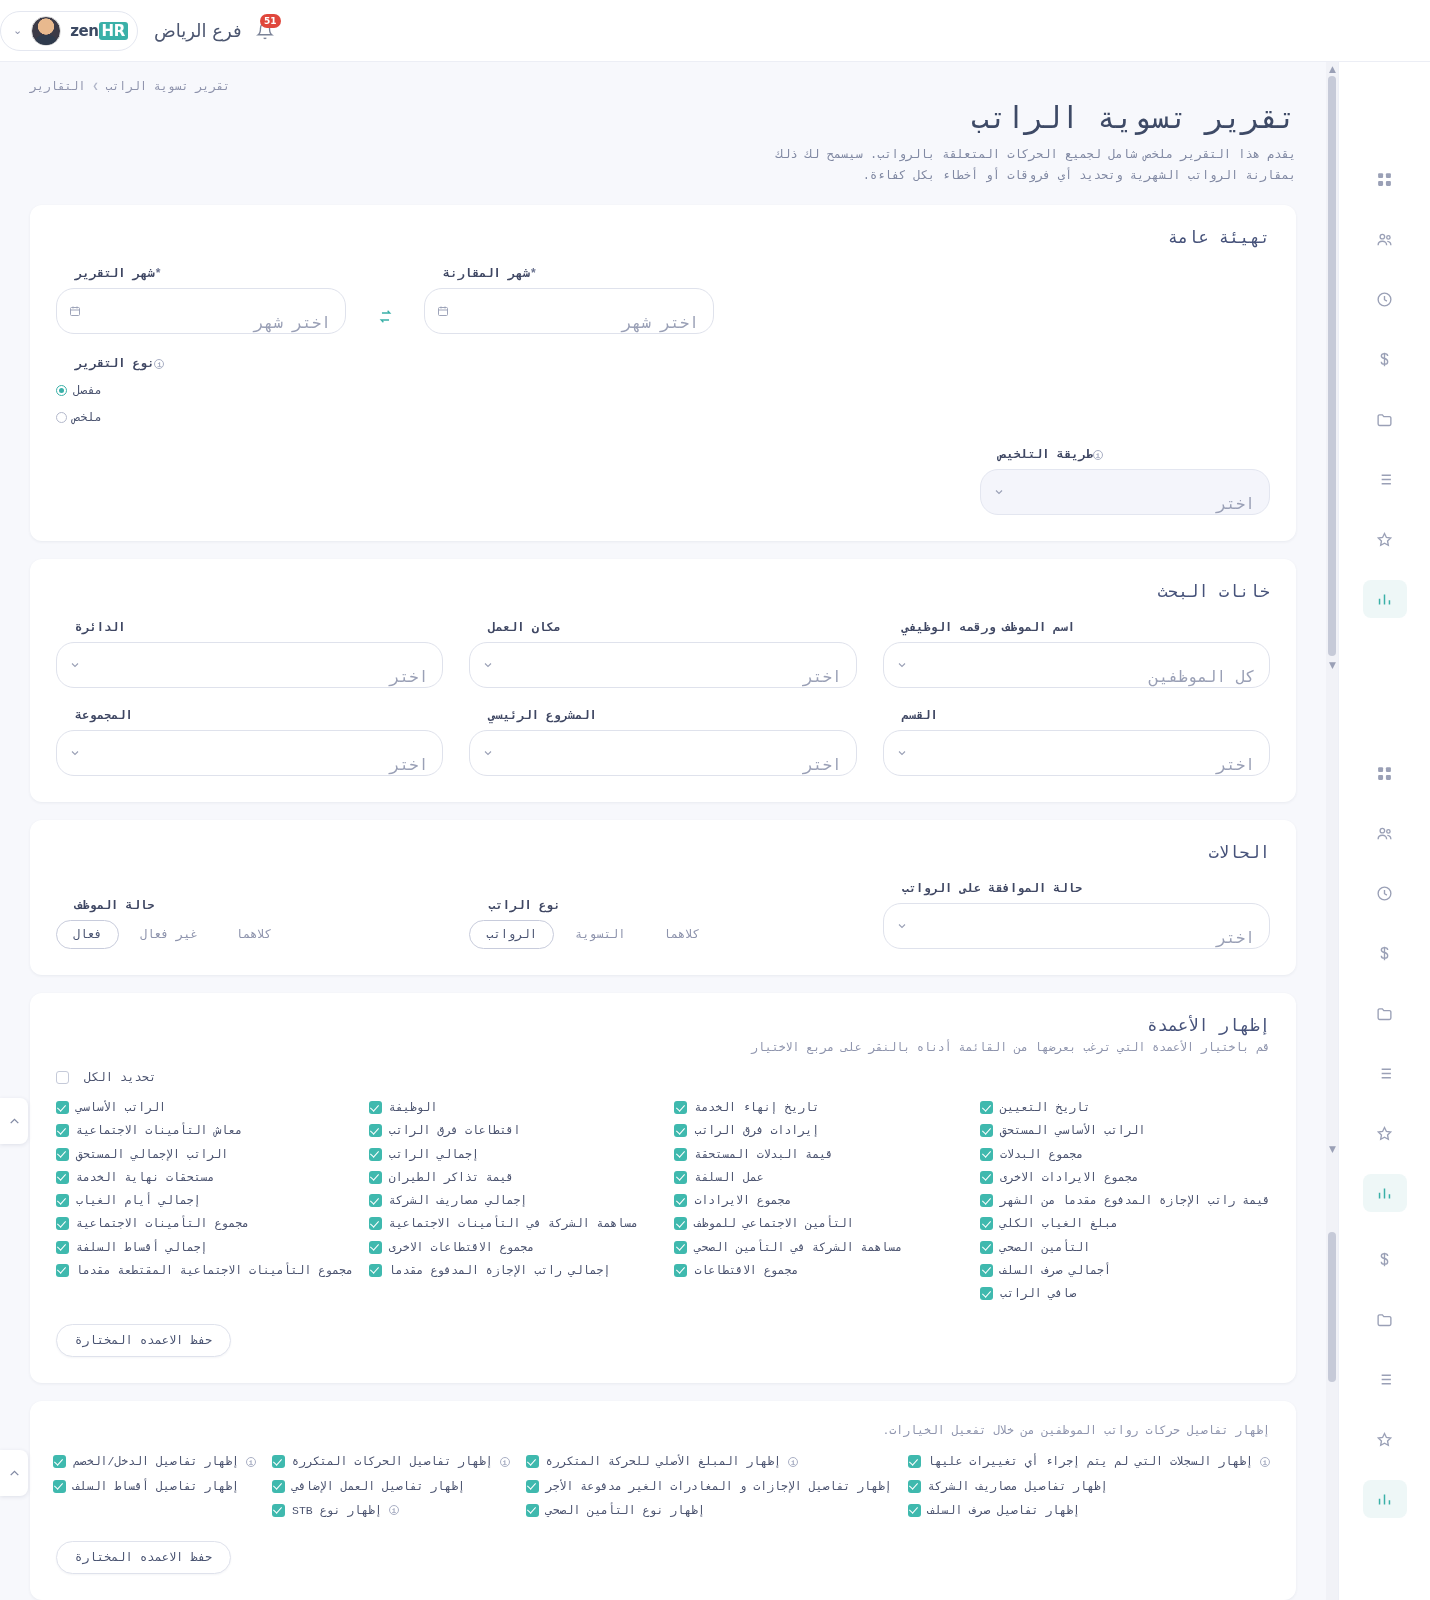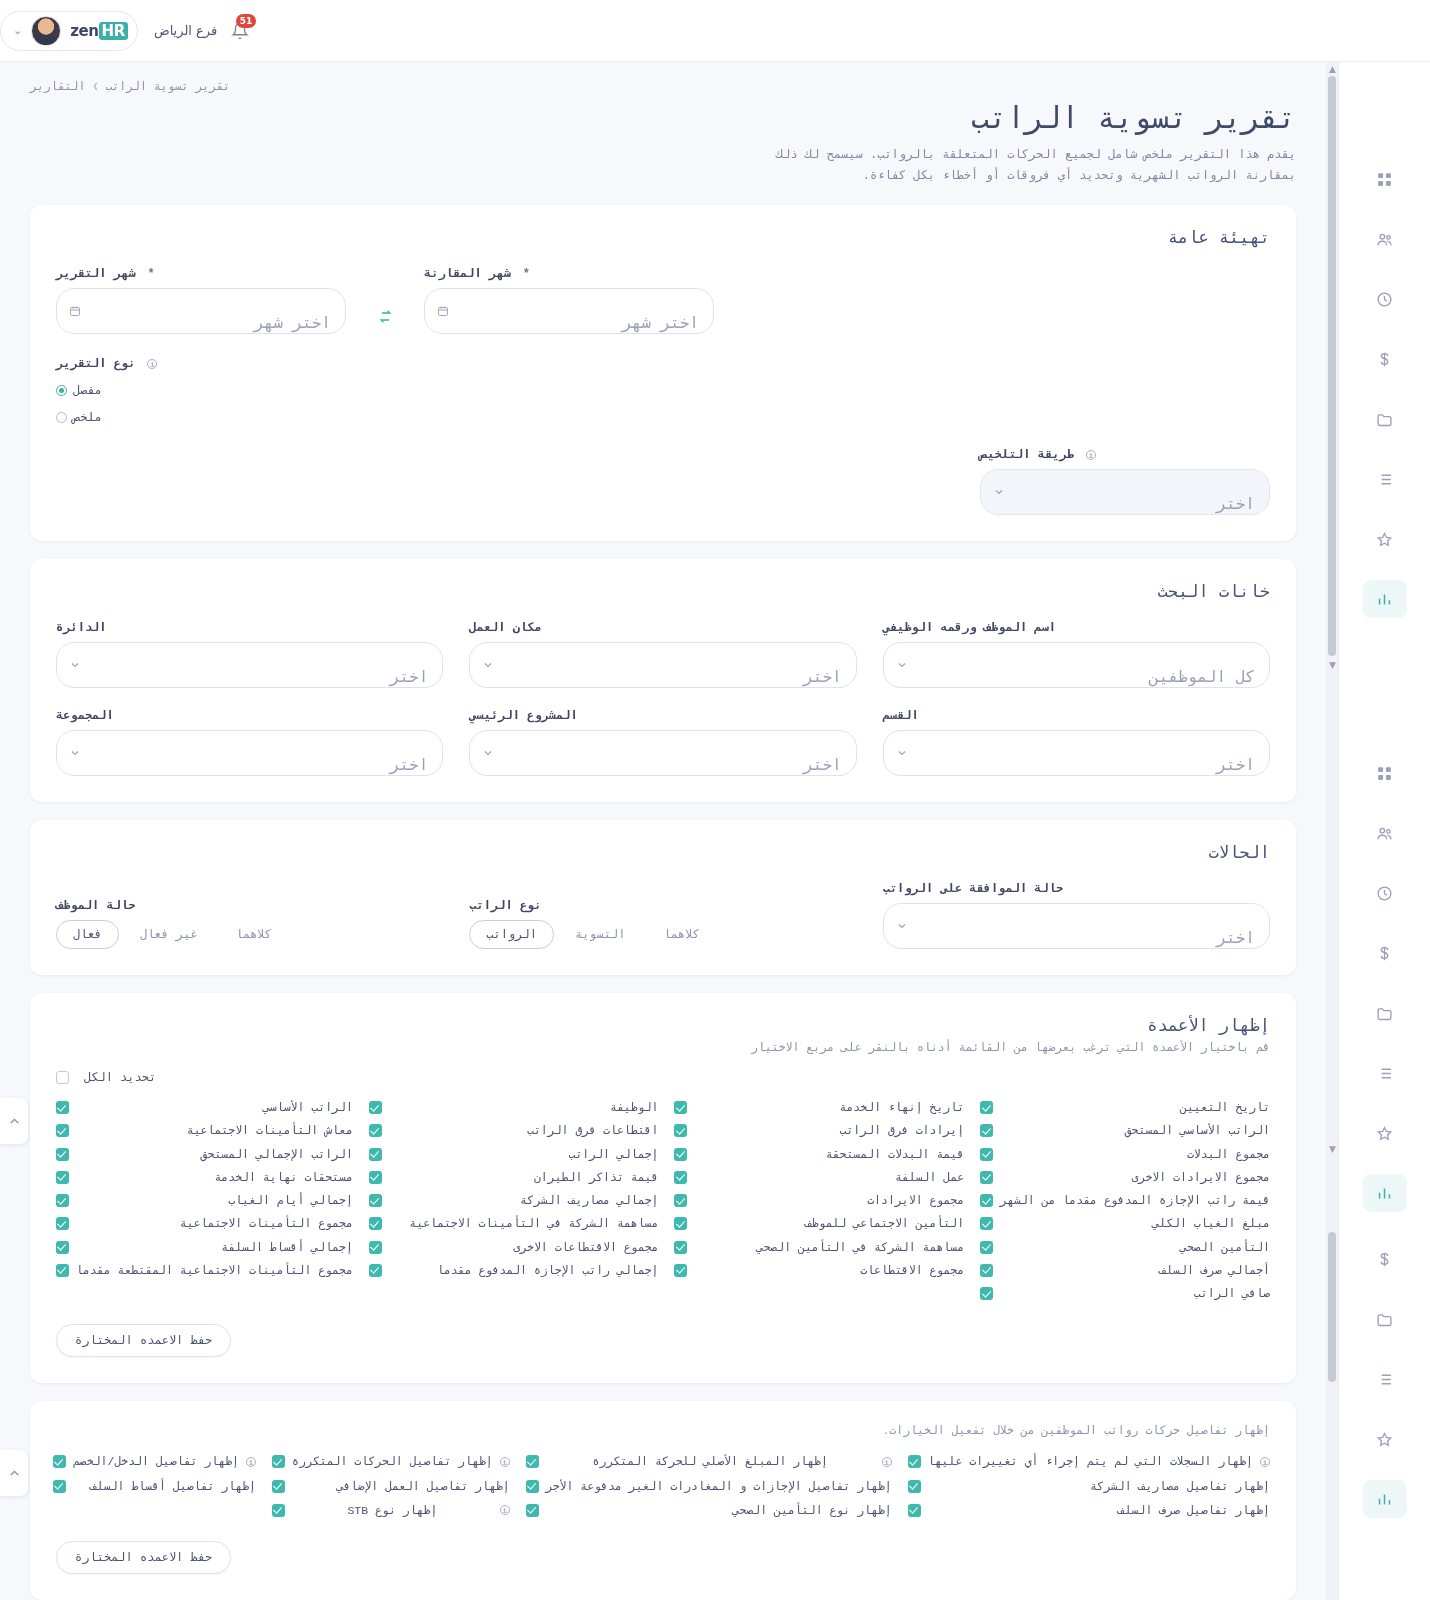--- a/index.html
+++ b/index.html
@@ -33,21 +33,21 @@
     content:""; position:absolute; left:3px; right:3px; bottom:0; height:10px;
     background:#2f3b4d; border-radius:8px 8px 0 0;
   }
   .zen-logo {
     font-size: 15px; font-weight: 700; letter-spacing:-.4px;
     color:#3c4a63;
   }
   .zen-logo .hr {
     background:#3ab0a8; color:#fff; border-radius:3px; padding:0 3px; margin-right:1px;
   }
-  .branch-label { font-size: 13px; color: #4c5670; margin-right: 14px; }
+  .branch-label { font-size: 18px; color: #4c5670; margin-right: 14px; }
   .bell-wrap { position: relative; margin-right: 12px; }
   .bell { width:18px; height:18px; display:block; color:#7b8398; }
   .badge {
     position:absolute; top:-8px; right:-7px; background:#e0473c; color:#fff;
     font-size:9px; font-weight:700; border-radius:9px; padding:1px 4px; min-width:17px;
     text-align:center; line-height:12px;
   }
 
   
   .rail {
@@ -105,21 +105,21 @@
     background:#fff; border-radius: 12px; box-shadow: 0 1px 3px rgba(40,50,90,.07);
     margin-top: 18px; padding: 22px 26px 26px;
   }
   .card h2 {
     font-size: 17px; font-weight: 400; color:#46527a; margin-bottom: 4px;
   }
   .card .hint { font-size: 11.5px; color:#8e94ad; margin-bottom:4px; }
 
   .field-label {
     font-size: 12px; color:#3f4763; margin-bottom: 7px; display:flex;
-    flex-direction:row-reverse; align-items:center; gap:12px; font-weight:600;
+    flex-direction:row-reverse; align-items:center; gap:0; font-weight:600;margin-left:19px;
   }
   .req { color:#6b7390; font-size:12px; }
   .info-dot {
     display:inline-block; width:10px; height:10px; border:1px solid #a9afc4;
     border-radius:50%; font-size:8px; line-height:9px; text-align:center;
     color:#a9afc4; font-weight:700;
   }
   .input {
     height: 46px; border:1px solid #dfe2ec; border-radius: 18px; background:#fff;
     display:flex; flex-direction:row-reverse; align-items:flex-end;
@@ -161,21 +161,21 @@
   .toggle-opt {
     font-size: 12px; color:#8e94ad; padding: 6px 16px; border-radius:18px;
     border:1px solid transparent;
   }
   .toggle-opt.sel { color:#4a5472; border-color:#c8ccdc; background:#fff; }
 
   
   .cb-grid { display:grid; grid-template-columns: repeat(4, 1fr); gap: 6px 16px; margin-top:14px; }
   .cb-item {
     display:flex; flex-direction:row-reverse; align-items:center; gap:7px;
-    justify-content:space-between; font-size:11.5px; color:#4c5470; line-height:1.5;
+    justify-content:flex-start; font-size:11.5px; color:#4c5470; line-height:1.5;
   }
   .cb {
     width:13px; height:13px; flex:0 0 13px; border-radius:3px; background:#3fb9ae;
     position:relative;
   }
   .cb::after {
     content:""; position:absolute; left:3.4px; top:1.4px; width:4px; height:7px;
     border:solid #fff; border-width:0 1.7px 1.7px 0; transform:rotate(42deg);
   }
   .cb.empty { background:#fff; border:1.3px solid #c5cad9; }

